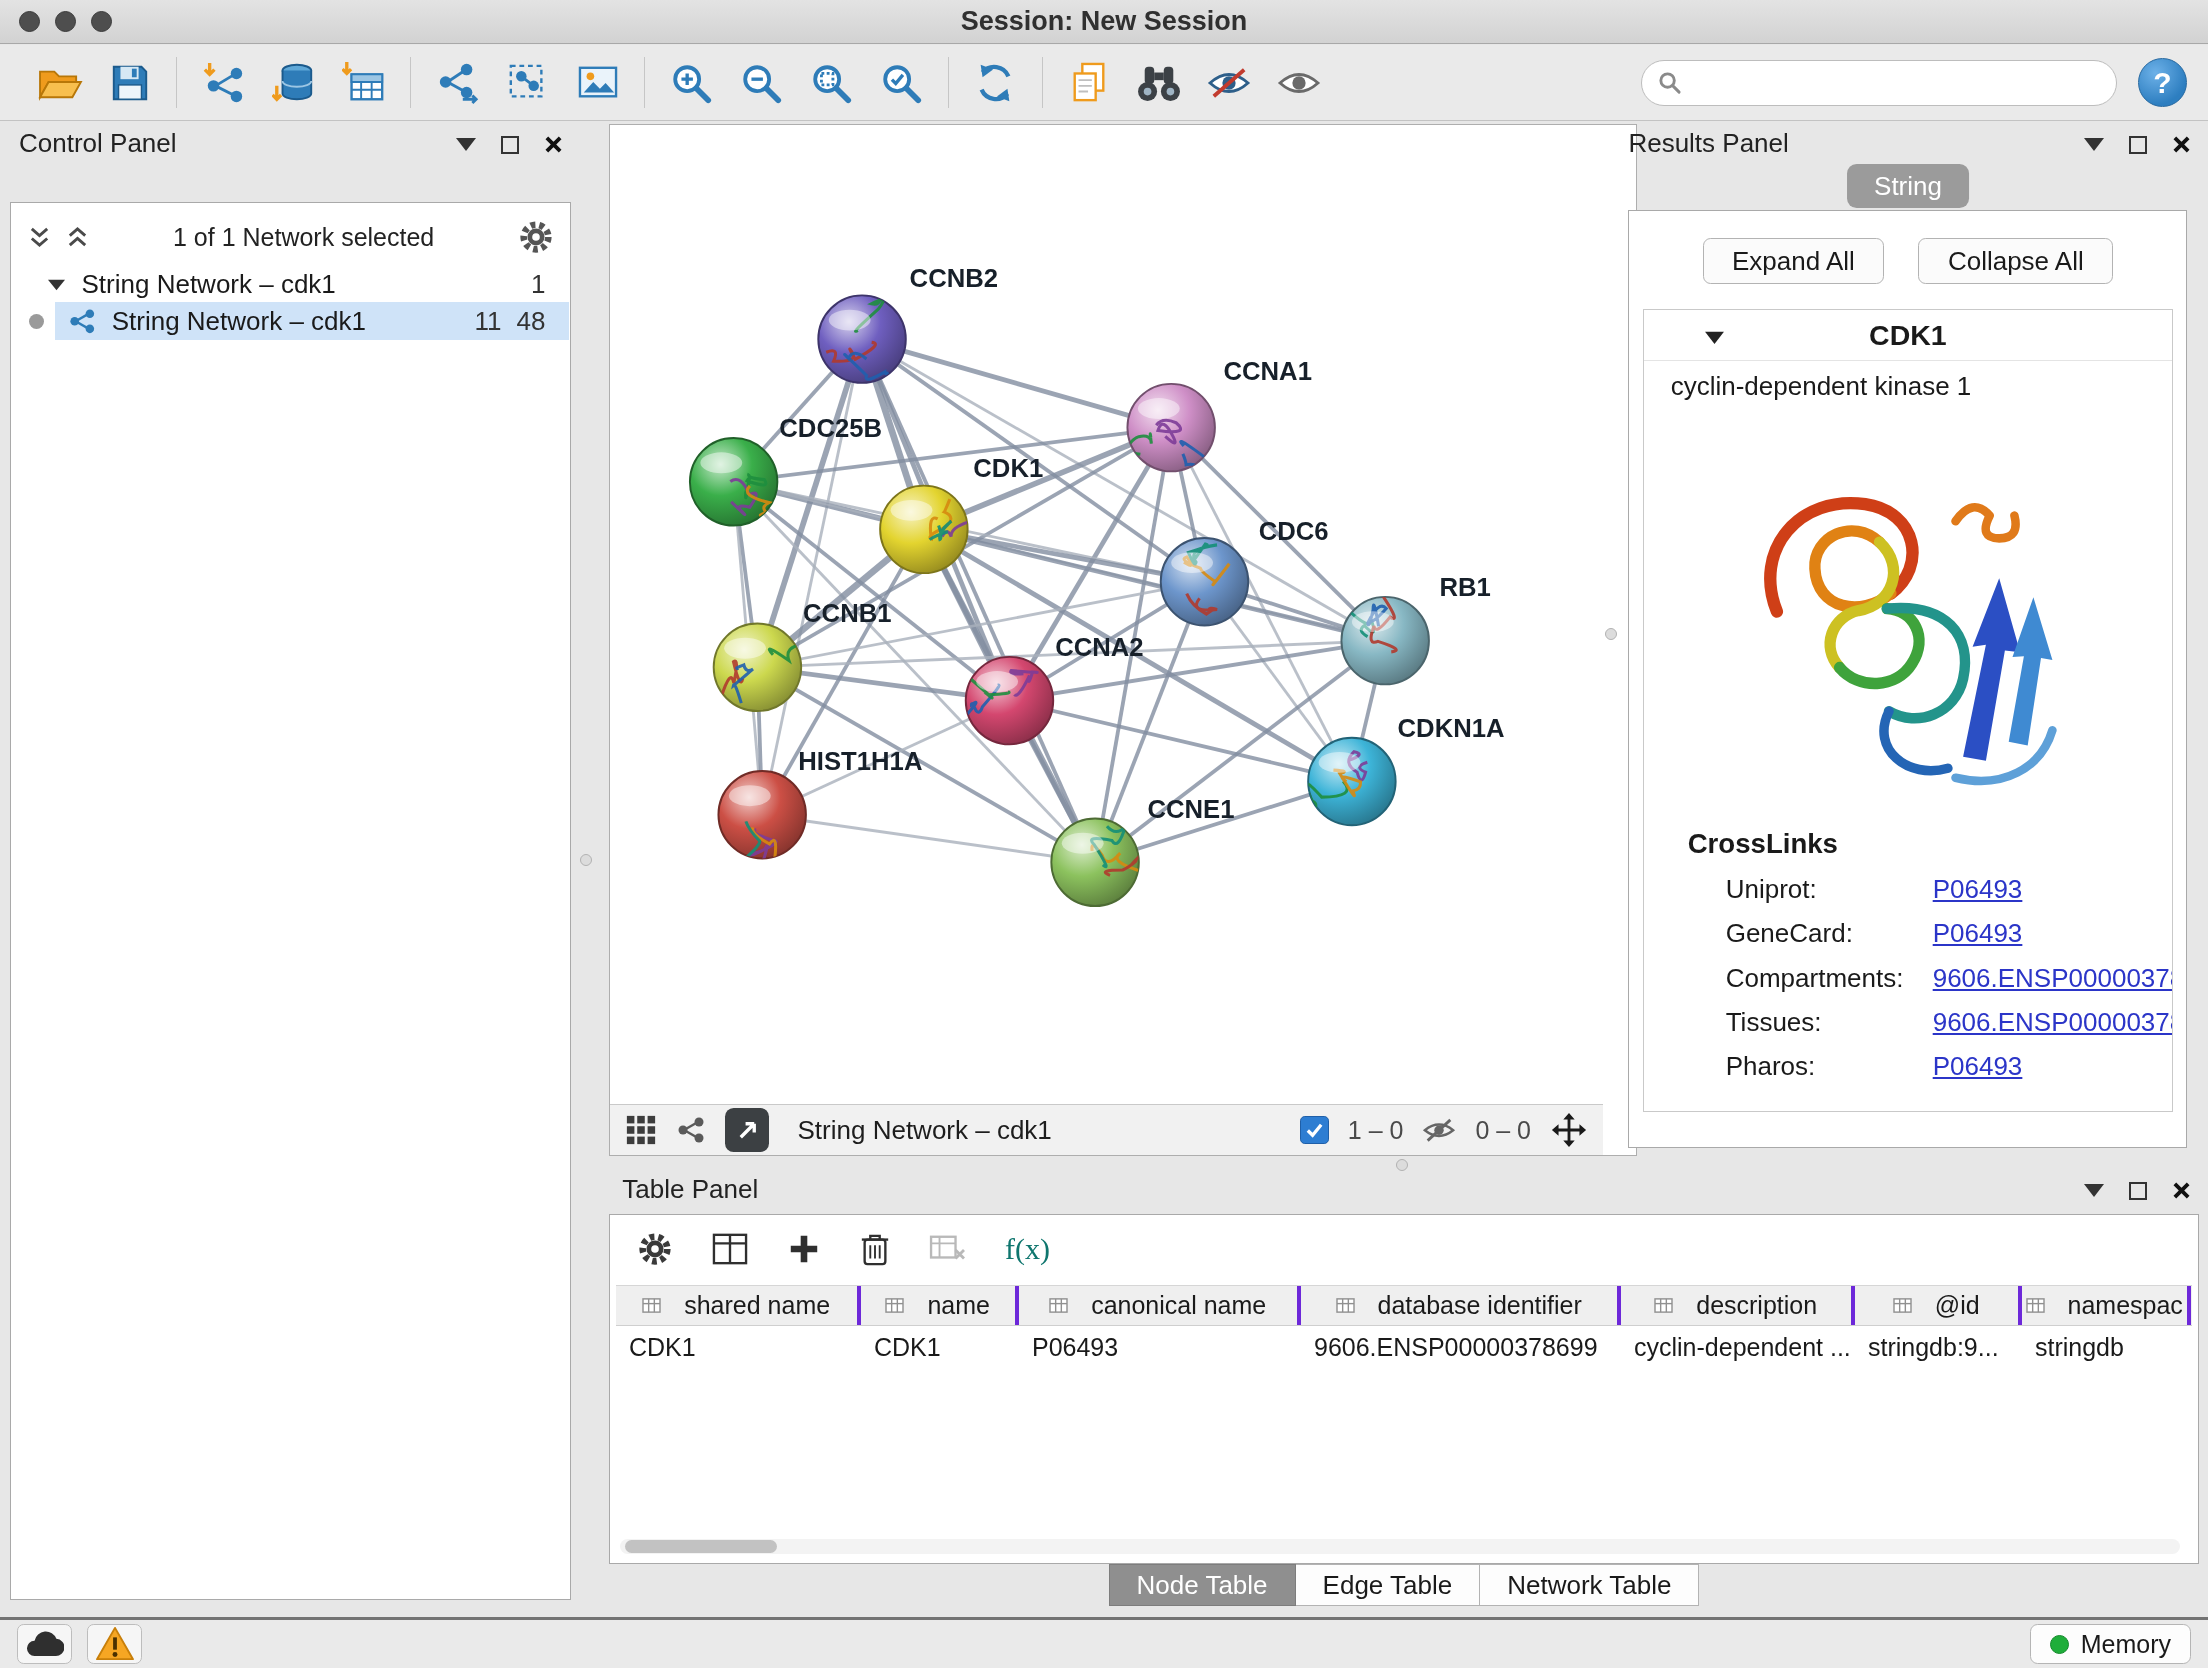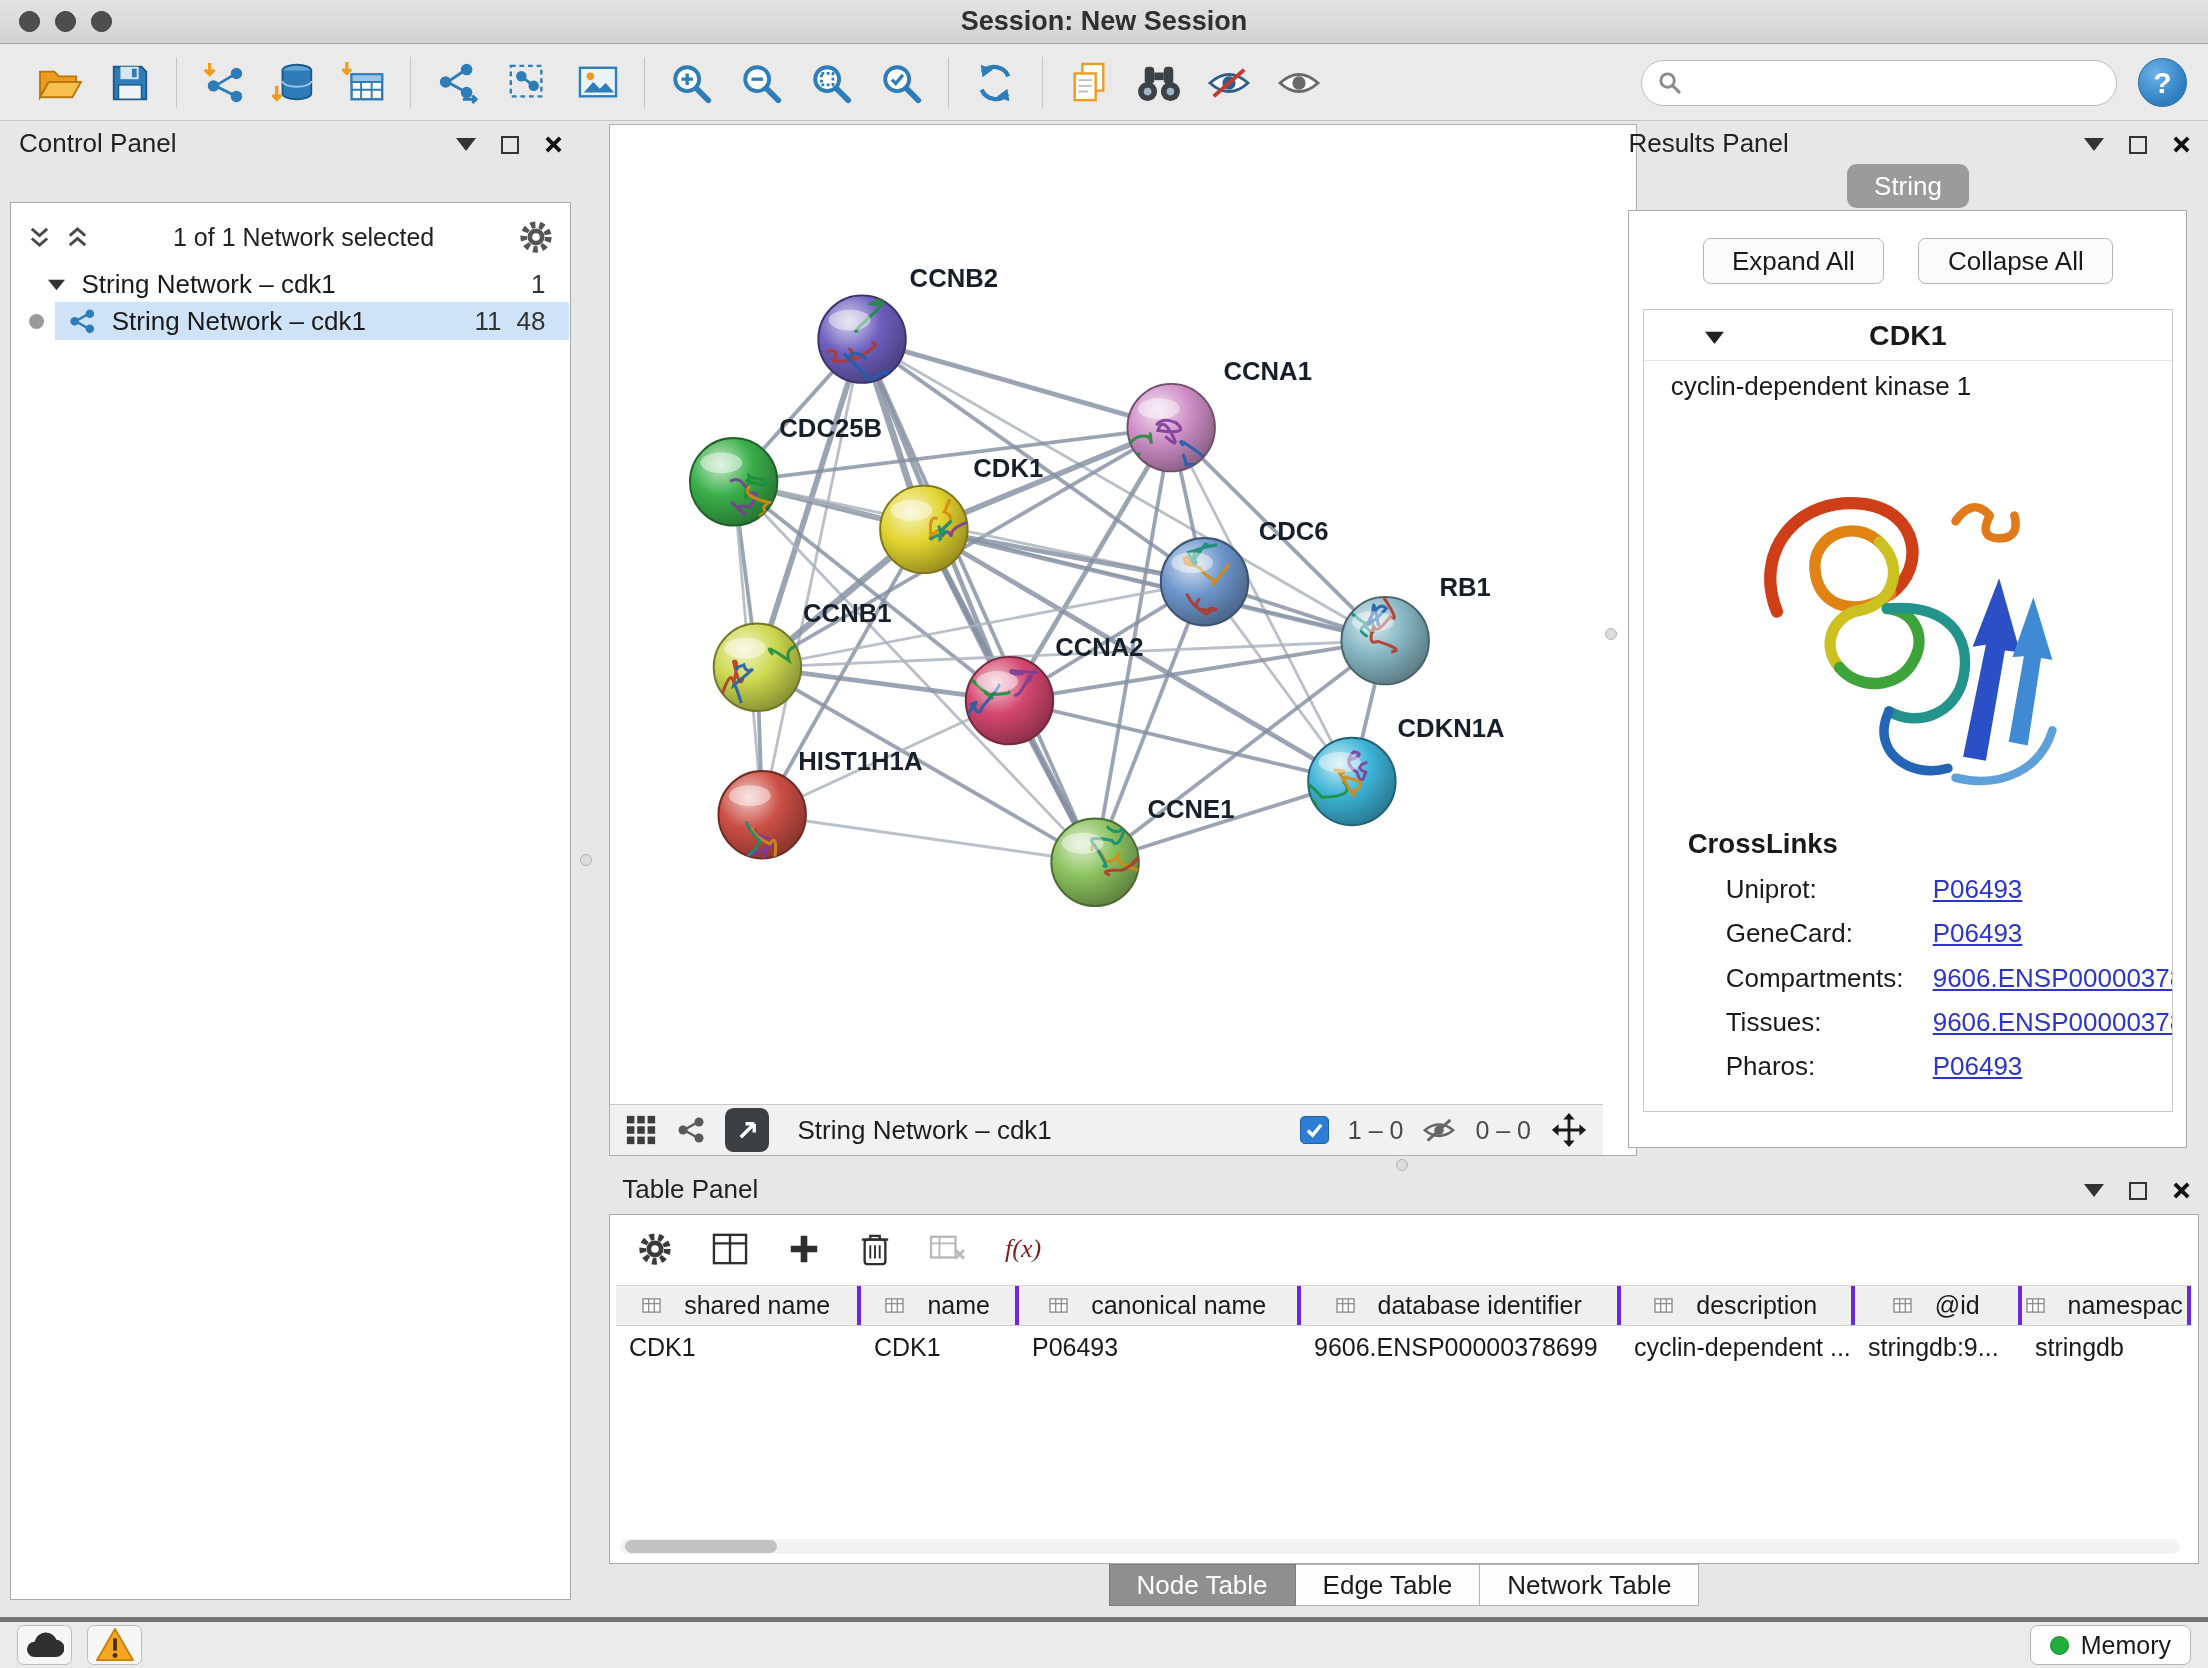--- a/index.html
+++ b/index.html
@@ -63,35 +63,35 @@
 .figure{display:flex;justify-content:center;margin-top:5.7px}
 .xl-title{font-weight:bold;font-size:27.6px;padding:11.4px 0 7.6px 44px}
 .link-row{display:flex;padding:6.7px 0 6.7px 82px;font-size:26px;align-items:center}
 .link-label{width:207px;flex:0 0 auto}
 .link-value{color:#2b35c8;text-decoration:underline}
 
 .table-panel{position:absolute;left:609px;top:1172px;width:1590px;height:439px}
 .tp-header{position:absolute;left:13.3px;top:0;height:34px;display:flex;align-items:center}
 .tp-body{position:absolute;left:0;top:42px;width:1590px;height:350px;background:#fff;border:1px solid #a9a9a9}
 .tp-toolbar{display:flex;align-items:center;gap:38px;padding:15px 0 11.4px 27px}
-.fx{font-family:"Liberation Serif",serif;font-style:italic;font-size:26px;color:#7f1d1d}
+.fx{font-family:"Liberation Serif",serif;font-size:30px;color:#0f766e}
 .ttable{margin:5.7px 5.7px 0;border-top:1px solid #d6d6d6}
 .thead{display:flex;background:#efefef;border-bottom:1px solid #cfcfcf;height:40px}
 .th{display:flex;align-items:center;justify-content:center;gap:23px;font-size:25px;border-right:4px solid #6d28d9;overflow:hidden;white-space:nowrap}
 .trdata{display:flex;height:42px}
 .td{display:flex;align-items:center;padding-left:13.3px;font-size:25px;overflow:hidden;white-space:nowrap}
 .c0{width:245px}.c1{width:158px}.c2{width:282px}.c3{width:320px}.c4{width:234px}.c5{width:167px}.c6{width:169px}
 .hscroll{position:absolute;left:9.5px;bottom:9.5px;width:1560px;height:15px;background:#f3f3f3;border-radius:7.6px}
 .hthumb{position:absolute;left:5.7px;top:1px;width:152px;height:13.3px;background:#c2c2c2;border-radius:6.7px}
 .tp-tabs{position:absolute;left:0;top:392px;width:100%;display:flex;justify-content:center}
 .ttab{height:42px;padding:0 27px;display:flex;align-items:center;border:1px solid #b3b3b3;border-left-width:0;background:#fdfdfd;font-size:26px}
 .ttab:first-child{border-left-width:1px}
 .ttab.active{background:#8f8f8f;color:#fff;border-color:#7d7d7d}
 
-.statusbar{position:absolute;left:0;top:1617px;width:2208px;height:51px;background:#eaeaea;border-top:5px solid #737373;display:flex;align-items:center;padding:0 17px;gap:15px}
+.statusbar{position:absolute;left:0;top:1617px;width:2208px;height:51px;background:#eaeaea;border-top:3px solid #737373;display:flex;align-items:center;padding:0 17px;gap:15px}
 .sbtn{width:55px;height:40px;background:#f6f6f6;border:1px solid #bdbdbd;border-radius:6.7px;display:flex;align-items:center;justify-content:center}
 .membtn{margin-left:auto;height:40px;padding:0 19px;background:#fdfdfd;border:1px solid #b5b5b5;border-radius:7.6px;display:flex;align-items:center;gap:11.4px;font-size:25px}
 .memdot{width:19px;height:19px;border-radius:50%;background:#1fae3a;border:1px solid #158a2c}
 .knob{position:absolute;width:12.4px;height:12.4px;border-radius:50%;background:#dcdcdc;border:1px solid #b2b2b2}
 </style>
 </head>
 <body>
 
 <div class="titlebar">
   <div class="traffic">

